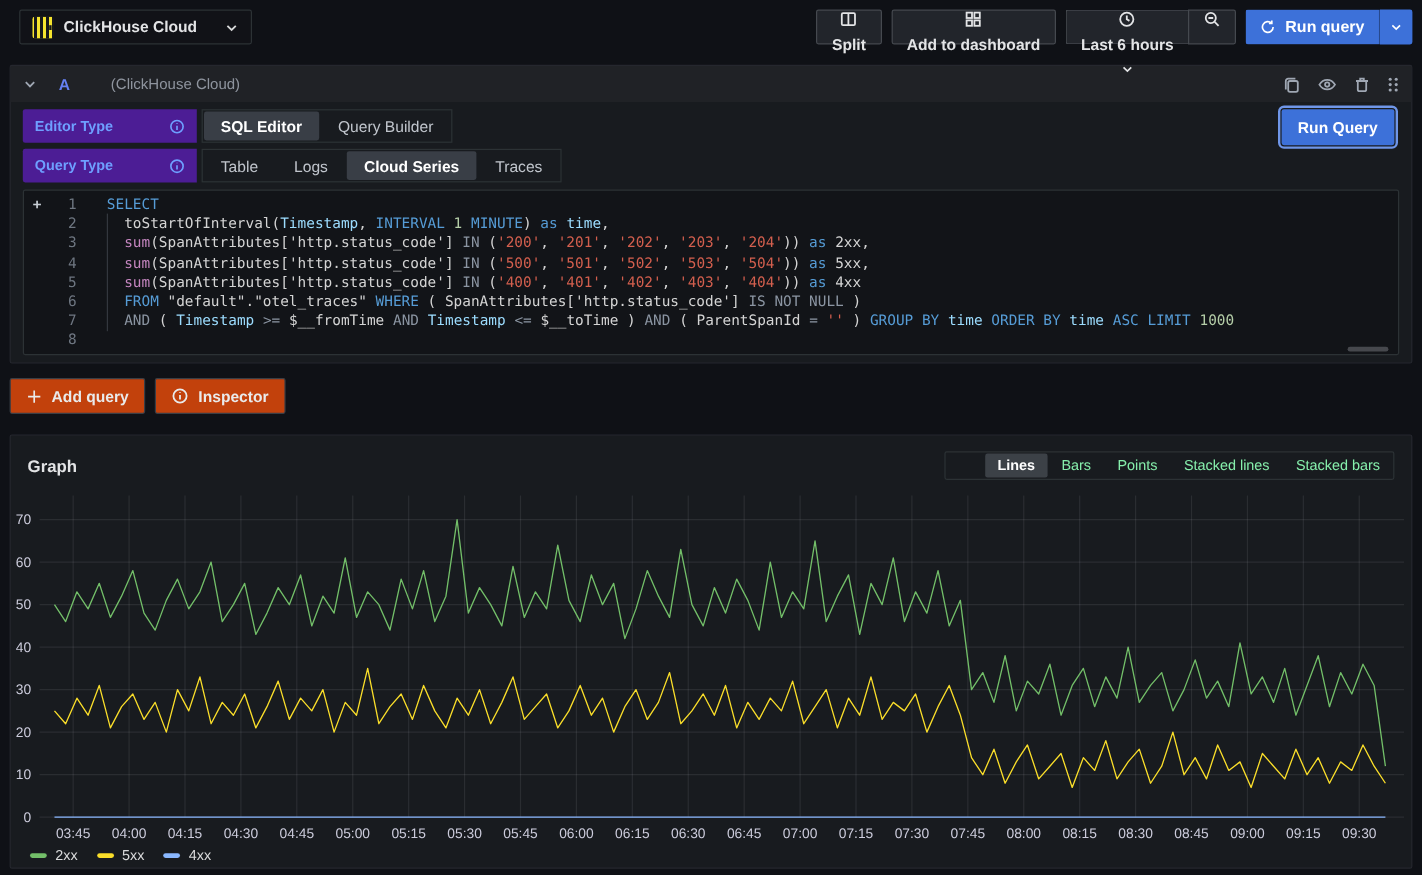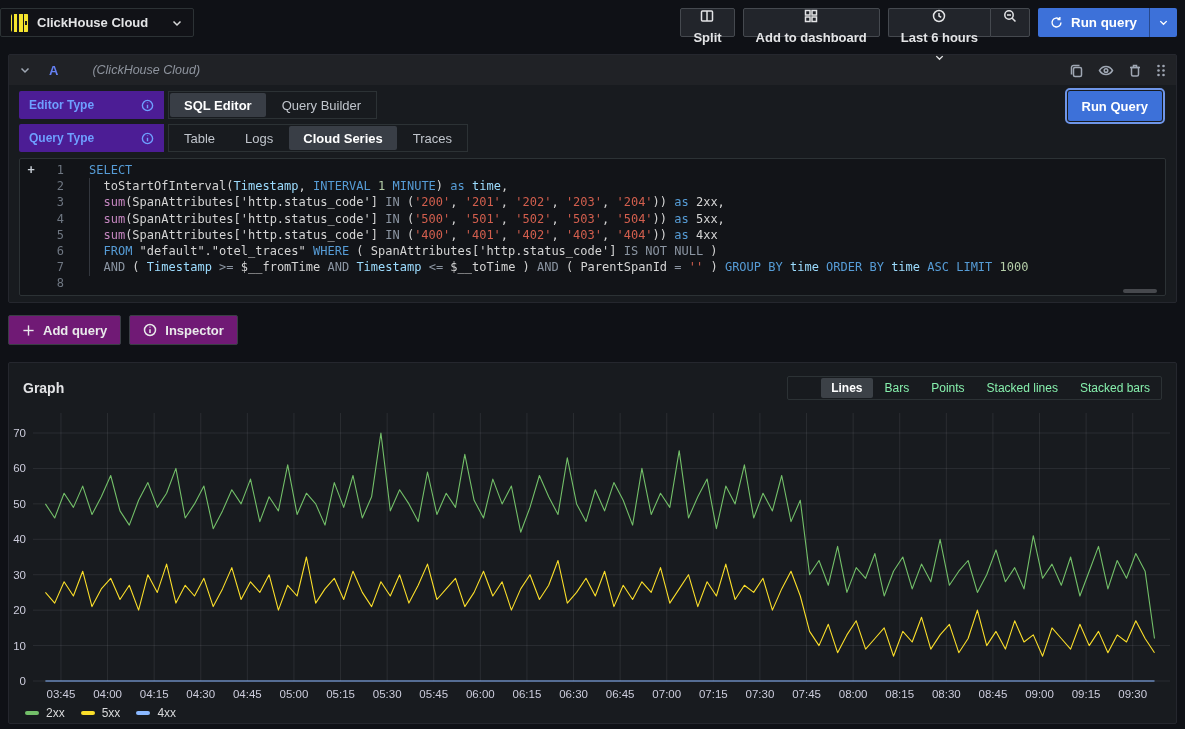--- a/index.html
+++ b/index.html
@@ -3,21 +3,21 @@
 <meta charset="utf-8">
 <style>
   * { box-sizing: border-box; }
   html,body { margin:0; padding:0; }
   body {
     width:1185px; height:729px; overflow:hidden; position:relative;
     background:#0f1116; color:#d8d9da;
     font-family:"Liberation Sans", sans-serif; font-size:13px;
   }
   
-  .topbar { display:flex; justify-content:space-between; align-items:flex-start; padding:8px 8px 0 0; height:44px;gap:32px; }
+  .topbar { display:flex; justify-content:space-between; align-items:flex-start; padding:8px 8px 0 16px; height:44px;gap:32px; }
   .ds-picker {
     display:flex; align-items:center; gap:8px; height:29px; min-width:194px;
     background:#111217; border:1px solid #2c3235; border-radius:2px; padding:0 10px; cursor:pointer;
   }
   .ds-logo { width:18px; height:18px; border-radius:2px; position:relative;
     background:repeating-linear-gradient(90deg,#f5e42e 0 1.5px,#17181c 1.5px 3.5px,#f5e42e 3.5px 5px);
     background-color:#f5e42e; }
   .ds-logo::after { content:""; position:absolute; right:2px; top:7px; width:2px; height:4px; background:#17181c; }
   .ds-name { font-weight:600; color:#e3e4e6; flex:1; }
   .tb-right { display:flex; gap:8px; align-items:center; }
@@ -35,21 +35,21 @@
     display:flex; align-items:center; gap:8px; height:29px; background:#3d71d9;
     color:#fff; font-weight:600; border:none; cursor:pointer;
   }
   .run-main { padding:0 12px; border-radius:2px 0 0 2px; border-right:1px solid rgba(0,0,0,0.35); }
   .run-caret { padding:0 8px; border-radius:0 2px 2px 0; }
   .icon { display:inline-flex; }
   
   .panel { margin:10px 8px 0 8px; background:#181b1f; border:1px solid #25272e; border-radius:2px; }
   .q-header { display:flex; align-items:center; gap:10px; height:30px; background:#202226; padding:0 10px; }
   .q-refid { color:#6580f2; font-weight:700; margin-left:8px; }
-  .q-dshint { color:#8e949e; font-style:italic; margin-left:24px; font-size:12.5px; }
+  .q-dshint { color:#8e949e; margin-left:24px; font-size:12.5px; }
   .q-header-icons { margin-left:auto; display:flex; gap:14px; align-items:center; color:#9fa7b3; }
   .q-header-icons .hbtn { background:none; border:none; padding:0; color:#9fa7b3; cursor:pointer; display:flex; }
   .q-body { padding:6px 10px 6px 10px; position:relative; }
   .opt-row { display:flex; align-items:center; margin-bottom:5px; }
   .opt-label {
     width:145px; height:28px; background:#4c1d95; border-radius:2px 0 0 2px;
     display:flex; align-items:center; justify-content:space-between; padding:0 10px;
     color:#6e9fff; font-weight:600; font-size:12px;
   }
   .radio-group { display:flex; border:1px solid #2c3235; border-radius:0; margin-left:4px; height:28px; }
@@ -75,21 +75,21 @@
   .gutter-num { width:22px; text-align:right; }
   .line-content { padding-left:13px; color:#d4d4d4; }
   .tk-df{color:#d4d4d4} .tk-kw{color:#569cd6} .tk-id{color:#9cdcfe}
   .tk-fn{color:#c586c0} .tk-str{color:#d35f4e} .tk-num{color:#b5cea8} .tk-op{color:#8b95a2}
   .indent-guide { position:absolute; left:69px; top:19px; width:1px; height:98px; background:#33373e; }
   .h-scrollbar { position:absolute; right:8px; bottom:2px; width:34px; height:4px; background:#46484d; border-radius:2px; }
   
   .actions-row { display:flex; gap:8px; margin:12px 8px 0 8px; }
   .sec-btn {
     display:flex; align-items:center; gap:8px; height:30px; padding:0 13px;
-    background:#701a75; border:1px solid #3a3e45; border-radius:2px;
+    background:#c2410c; border:1px solid #3a3e45; border-radius:2px;
     color:#e9eaeb; font-weight:600; font-size:13px; cursor:pointer;
   }
   
   .graph-panel { margin-top:17px; height:362px; }
   .g-header { display:flex; align-items:center; justify-content:space-between; padding:12px 14px 0 14px; height:38px; }
   .g-title { font-weight:600; font-size:14px; color:#e3e4e6; }
   .mode-group { display:flex; border:1px solid #2c3235; border-radius:2px; height:24px;padding-left:32px; }
   .mode-item { display:flex; align-items:center; padding:0 10px; color:#86efac; font-size:12px;
     background:transparent; border:none; cursor:pointer; border-radius:2px; margin:1px; }
   .mode-item.selected { background:#3c4147; color:#fff; font-weight:700; }

